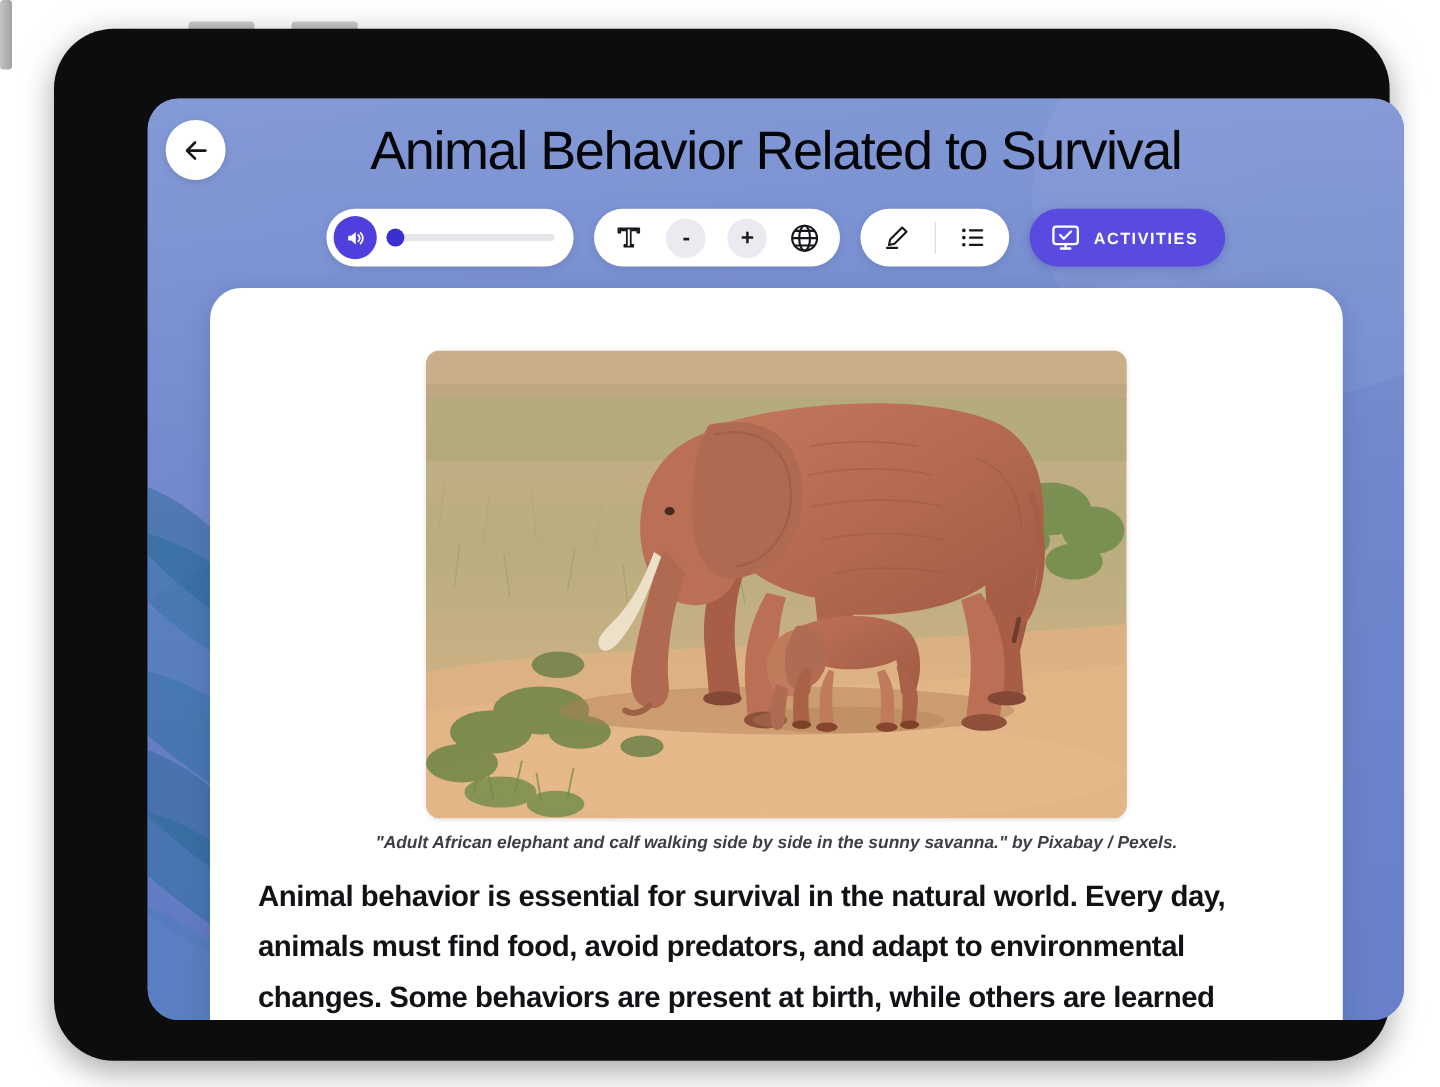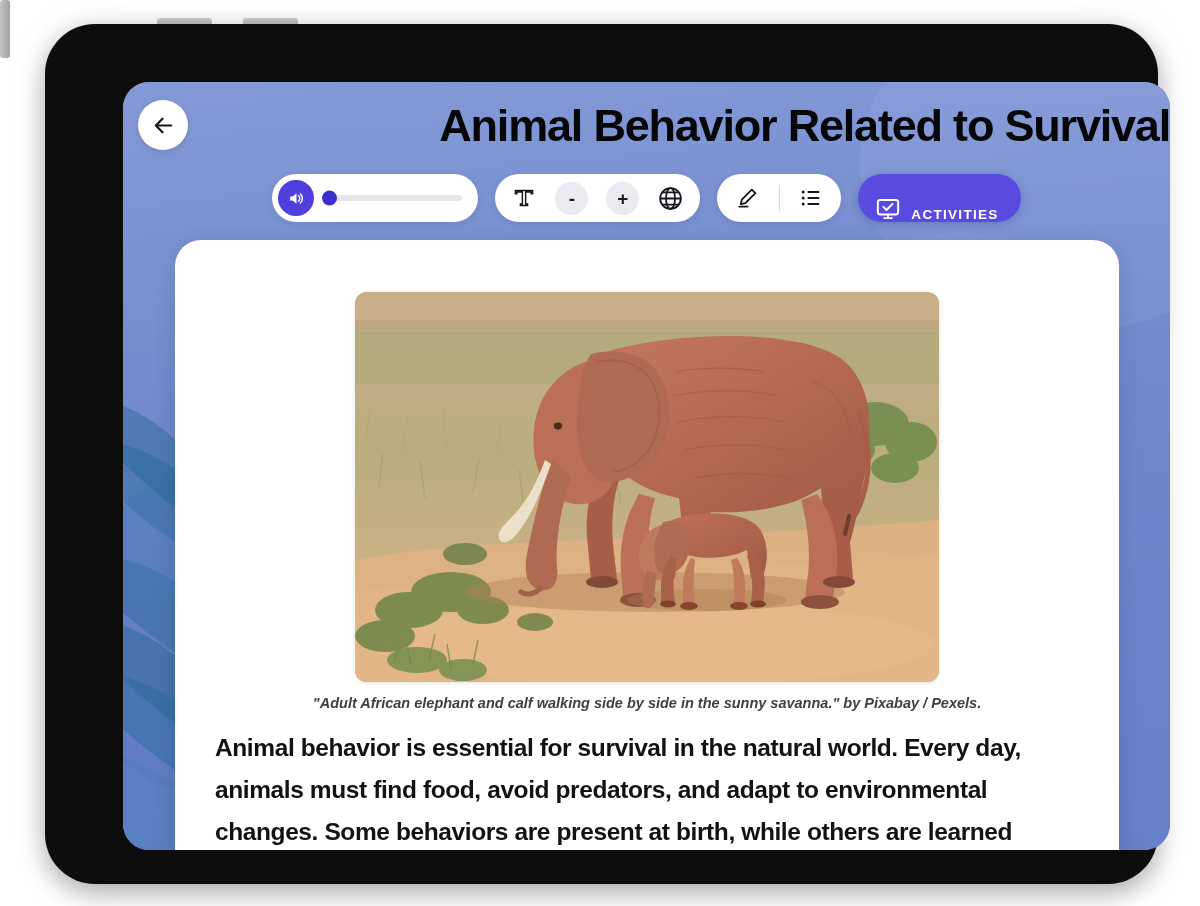--- a/index.html
+++ b/index.html
@@ -93,23 +93,23 @@
     background: #ffffff;
     display: flex; align-items: center; justify-content: center;
     box-shadow: 0 2px 6px rgba(0,0,0,.13);
     cursor: pointer;
   }
   .back-btn svg { width: 23px; height: 23px; }
 
   .page-title {
     position: absolute;
     left: 0; right: 0; top: 18px;
-    text-align: right;
+    text-align: center;
     font-size: 45px;
-    font-weight: 700;
+    font-weight: 400;
     letter-spacing: -1.2px;
     color: #050608;
     font-family: "Liberation Sans", sans-serif;
   }
 
   
   .toolbar {
     position: absolute;
     left: 0; right: 0; top: 92px;
     display: flex;
@@ -168,21 +168,21 @@
   
   .pill-tools { width: 124px; padding: 0 18px; justify-content: space-between; }
   .divider-v { width: 1px; height: 26px; background: #d9d9de; }
   .tool-ico { width: 24px; height: 24px; cursor: pointer; }
 
   
   .btn-activities {
     height: 48px;
     border-radius: 30px;
     background: #5a4be0;
-    display: flex; align-items: flex-end;
+    display: flex; align-items: center;
     gap: 10px;
     padding: 0 22px 0 17px;
     cursor: pointer;
     box-shadow: 0 2px 8px rgba(40,30,120,.26);
   }
   .btn-activities svg { width: 26px; height: 26px; flex: none; }
   .btn-activities .label {
     color: #ffffff;
     font-size: 13.5px;
     font-weight: 600;

